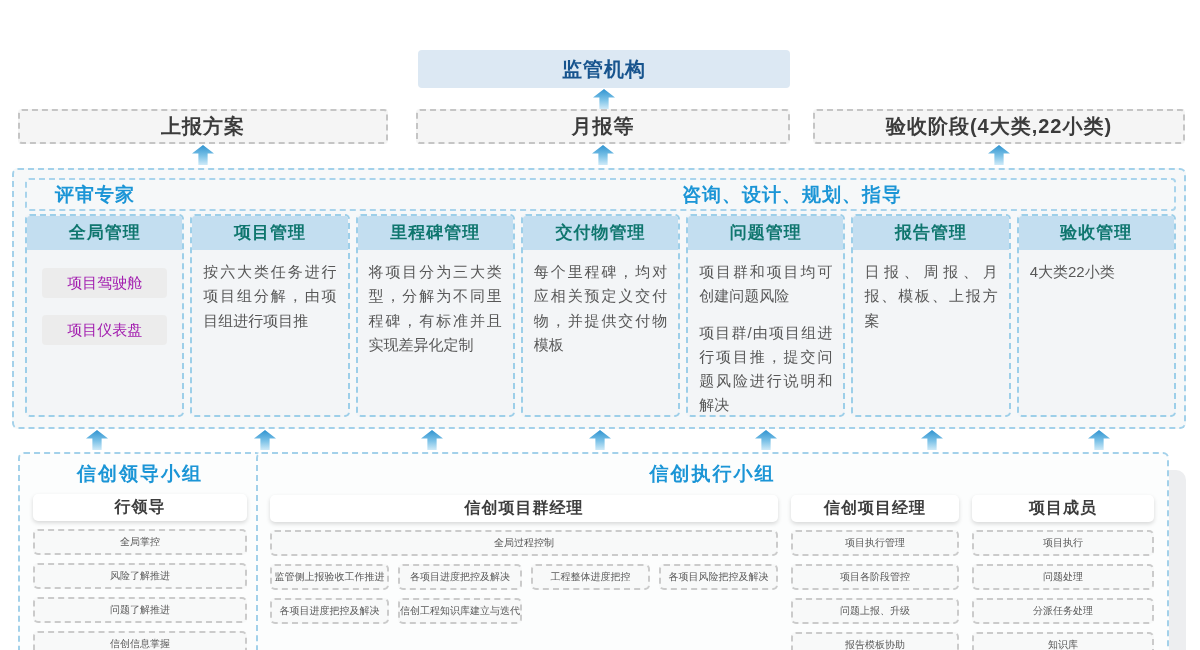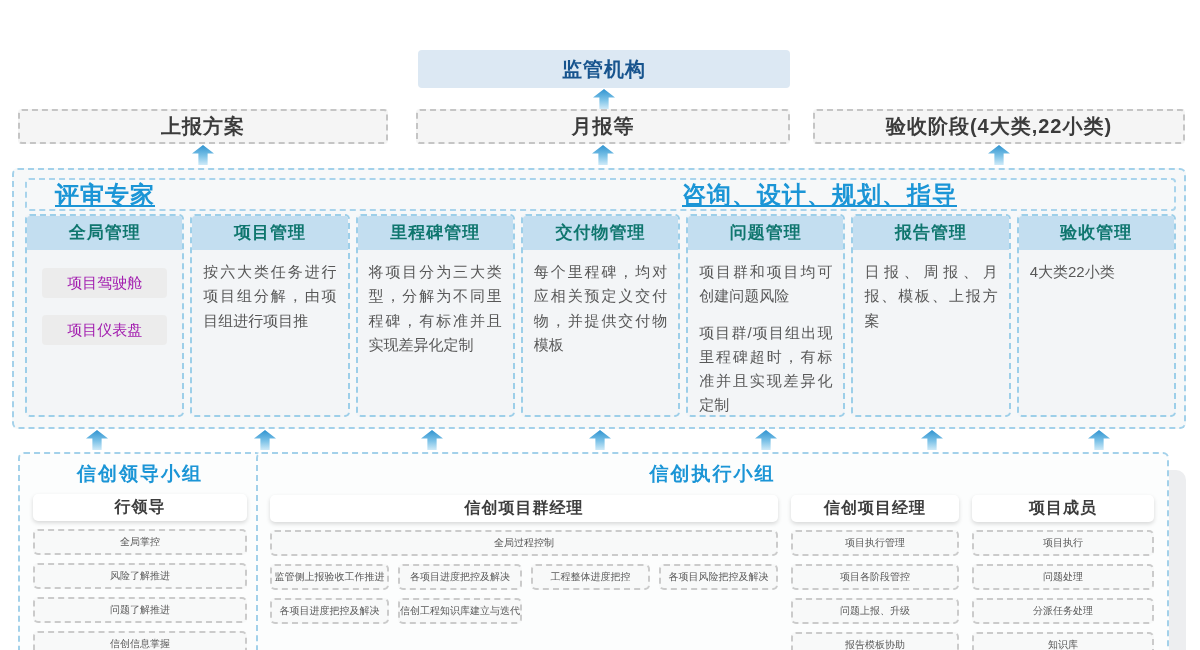--- a/index.html
+++ b/index.html
@@ -23,21 +23,21 @@
   .arrow-up{position:absolute;width:22px;height:20px;
     background:linear-gradient(to bottom,#2f93d0 0%,#7cc2e7 55%,#cfeaf8 100%);
     clip-path:polygon(50% 0%,100% 42%,71% 42%,71% 100%,29% 100%,29% 42%,0% 42%);}
 
   
   .platform{position:absolute;left:12px;top:130px;width:1174px;height:261px;
     border:2px dashed #a3d1ea;border-radius:6px;background:#f6f8f9;}
   .strip{position:absolute;left:11px;top:8px;width:1151px;height:33px;
     border:2px dashed #a9d4ec;border-radius:4px;}
   .strip-label{position:absolute;top:50%;transform:translateY(-50%);
-    color:#1b95d6;font-size:24px;font-weight:bold;letter-spacing:1px;white-space:nowrap;text-decoration:underline;}
+    color:#1b95d6;font-size:19px;font-weight:bold;letter-spacing:1px;white-space:nowrap;}
   .sl1{left:28px;} .sl2{left:655px;}
   .cols{position:absolute;left:11px;top:44px;width:1151px;height:203px;display:flex;gap:6px;}
   .col{flex:1;border:2px dashed #9dcfe9;border-radius:5px;background:#f3f5f7;overflow:hidden;}
   .col-header{height:34px;line-height:34px;background:#c3def0;text-align:center;
     color:#0f766e;font-size:17px;font-weight:bold;letter-spacing:1px;}
   .col-body{padding:10px 11px;font-size:15px;line-height:1.62;color:#585858;
     text-align:justify;text-justify:inter-character;}
   .col-body p{margin:0;}
   .col-body p + p{margin-top:12px;}
   .chip{height:30px;line-height:30px;background:#ececec;border-radius:4px;text-align:center;
@@ -114,21 +114,21 @@
       <div class="col">
         <div class="col-header">交付物管理</div>
         <div class="col-body">
           <p>每个里程碑，均对应相关预定义交付物，并提供交付物模板</p>
         </div>
       </div>
       <div class="col">
         <div class="col-header">问题管理</div>
         <div class="col-body">
           <p>项目群和项目均可创建问题风险</p>
-          <p>项目群/项目组出现里程碑超时，有标准并且实现差异化定制</p>
+          <p>项目群/由项目组进行项目推，提交问题风险进行说明和解决</p>
         </div>
       </div>
       <div class="col">
         <div class="col-header">报告管理</div>
         <div class="col-body">
           <p>日报、周报、月报、模板、上报方案</p>
         </div>
       </div>
       <div class="col">
         <div class="col-header">验收管理</div>

